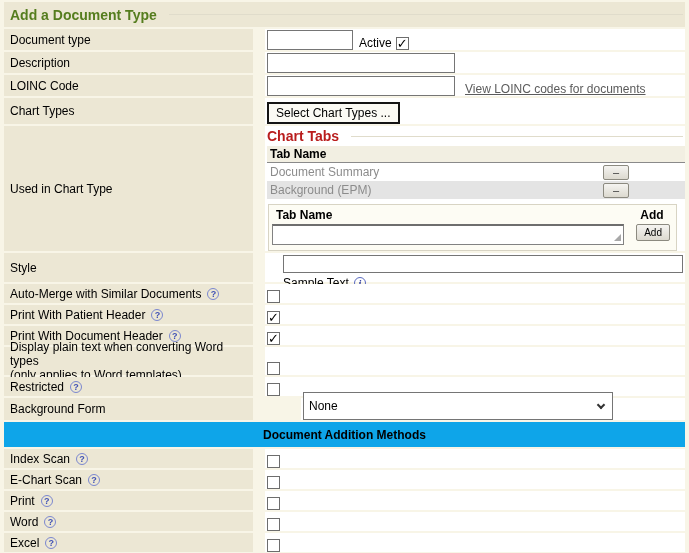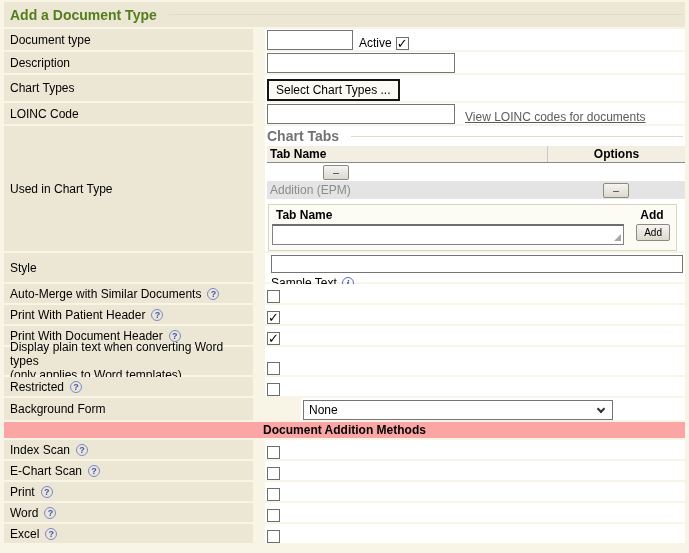--- a/index.html
+++ b/index.html
@@ -53,29 +53,29 @@
     border:1px solid #8c8a80; background:linear-gradient(#f5f4f1,#dcd9cf);
     font-family:inherit; font-size:11px; line-height:1; height:15px; min-width:26px;
     border-radius:2px; color:#333; cursor:pointer; padding:0 2px;
   }
   .add-btn {
     border:1px solid #8c8a80; background:linear-gradient(#f5f4f1,#dcd9cf);
     font-family:inherit; font-size:10px; height:17px; padding:0 7px; border-radius:2px; cursor:pointer;
   }
   .link { color:#5b5b5b; text-decoration:underline; margin-left:10px; cursor:pointer; }
   .select-box {
-    width:310px; height:20px; border:1px solid #757575; background:#fff;
+    width:310px; height:28px; border:1px solid #757575; background:#fff;
     display:flex; align-items:center; justify-content:space-between; padding:0 5px; cursor:pointer;
   }
   .chevron { width:6px; height:6px; border-right:2px solid #333; border-bottom:2px solid #333;
     transform:rotate(45deg); margin:-3px 3px 0 0; }
   
   .ct-content { display:block; padding:1px 0 0 2px; }
   .section-heading { display:flex; align-items:center; height:18px; }
-  .section-title { color:#737373; font-weight:bold; font-size:14px; white-space:nowrap; }
+  .section-title { color:#b91c1c; font-weight:bold; font-size:14px; white-space:nowrap; }
   .ct-table { margin-top:1px; }
   .ct-header { display:flex; background:#f2efe2; border-bottom:1px solid #8a8a8a; height:17px; align-items:center; font-weight:bold; }
   .ct-header .col-name { flex:1; padding-left:3px; }
   .ct-header .col-options { width:138px; text-align:center; border-left:1px solid #c9c9c9; height:100%; display:flex; align-items:center; justify-content:center; }
   .ct-row { display:flex; align-items:center; height:18px; color:#8c8c8c; background:#fff; }
   .ct-row.alt { background:#e4e4e4; }
   .ct-row .col-name { flex:1; padding-left:3px; }
   .ct-row .col-options { width:138px; display:flex; align-items:center; justify-content:center; }
   .add-box { margin:5px 8px 0 1px; border:1px solid #d8d4c4; background:#fdfcf4; padding:2px 3px 5px 3px; }
   .add-header { display:flex; font-weight:bold; height:16px; align-items:center; }
@@ -85,25 +85,25 @@
   .ta-wrap { position:relative; }
   .tab-textarea {
     width:352px; height:21px; resize:none; display:block;
     border:1px solid #828282; border-top:2px solid #6e6e6e; background:#fff;
     font-family:inherit; font-size:12px;
   }
   .ta-wrap::after { content:""; position:absolute; right:3px; bottom:4px; width:0; height:0;
     border-left:7px solid transparent; border-bottom:7px solid #a8a8a8; }
   .add-btn-cell { margin-left:auto; margin-right:3px; }
   
-  .style-content { display:block; padding:2px 2px 0 6px; }
+  .style-content { display:block; padding:2px 2px 0 18px; }
   .style-input { width:100%; height:18px; }
   .sample-line { display:flex; align-items:center; height:18px; margin-top:1px; }
   
-  .mid-header { background:#fca5a5; height:16px; display:flex; align-items:center; justify-content:center; font-weight:bold; margin-bottom:2px; }
+  .mid-header { background:#0ea5e9; height:25px; display:flex; align-items:center; justify-content:center; font-weight:bold; margin-bottom:2px; }
   
   .h-simple { height:21px; }
   .h-chart-btn { height:26px; }
   .h-style { height:29px; }
   .h-toggle { height:19px; }
   .h-display { height:28px; }
   .h-bgform { height:22px;gap:36px; }
 </style>
 </head>
 <body>
@@ -124,54 +124,54 @@
     </div>
   </div>
 
   <div class="row h-simple">
     <div class="label-cell">Description</div>
     <div class="content-cell">
       <input class="text-input" style="width: 188px;" value="">
     </div>
   </div>
 
+  <div class="row h-simple">
+    <div class="label-cell">LOINC Code</div>
+    <div class="content-cell">
+      <input class="text-input" style="width: 188px;" value="">
+      <a class="link">View LOINC codes for documents</a>
+    </div>
+  </div>
+
   <div class="row h-chart-btn">
     <div class="label-cell">Chart Types</div>
     <div class="content-cell">
       <button class="sct-btn">Select Chart Types ...</button>
-    </div>
-  </div>
-
-  <div class="row h-simple">
-    <div class="label-cell">LOINC Code</div>
-    <div class="content-cell">
-      <input class="text-input" style="width: 188px;" value="">
-      <a class="link">View LOINC codes for documents</a>
     </div>
   </div>
 
   <div class="row">
     <div class="label-cell">Used in Chart Type</div>
     <div class="content-cell ct-content">
       <div class="section-heading">
         <span class="section-title">Chart Tabs</span>
         <span class="rule"></span>
       </div>
       <div class="ct-table">
         <div class="ct-header">
           <span class="col-name">Tab Name</span>
-          <span class="col-options">Options</span>
         </div>
         <div class="ct-row">
+          <span class="col-name">Document Summary</span>
           <span class="col-options">
             <button class="mini-btn">–</button>
           </span>
         </div>
         <div class="ct-row alt">
-          <span class="col-name">Addition (EPM)</span>
+          <span class="col-name">Background (EPM)</span>
           <span class="col-options">
             <button class="mini-btn">–</button>
           </span>
         </div>
       </div>
       <div class="add-box">
         <div class="add-header">
           <span class="ah-name">Tab Name</span>
           <span class="ah-add">Add</span>
         </div>

